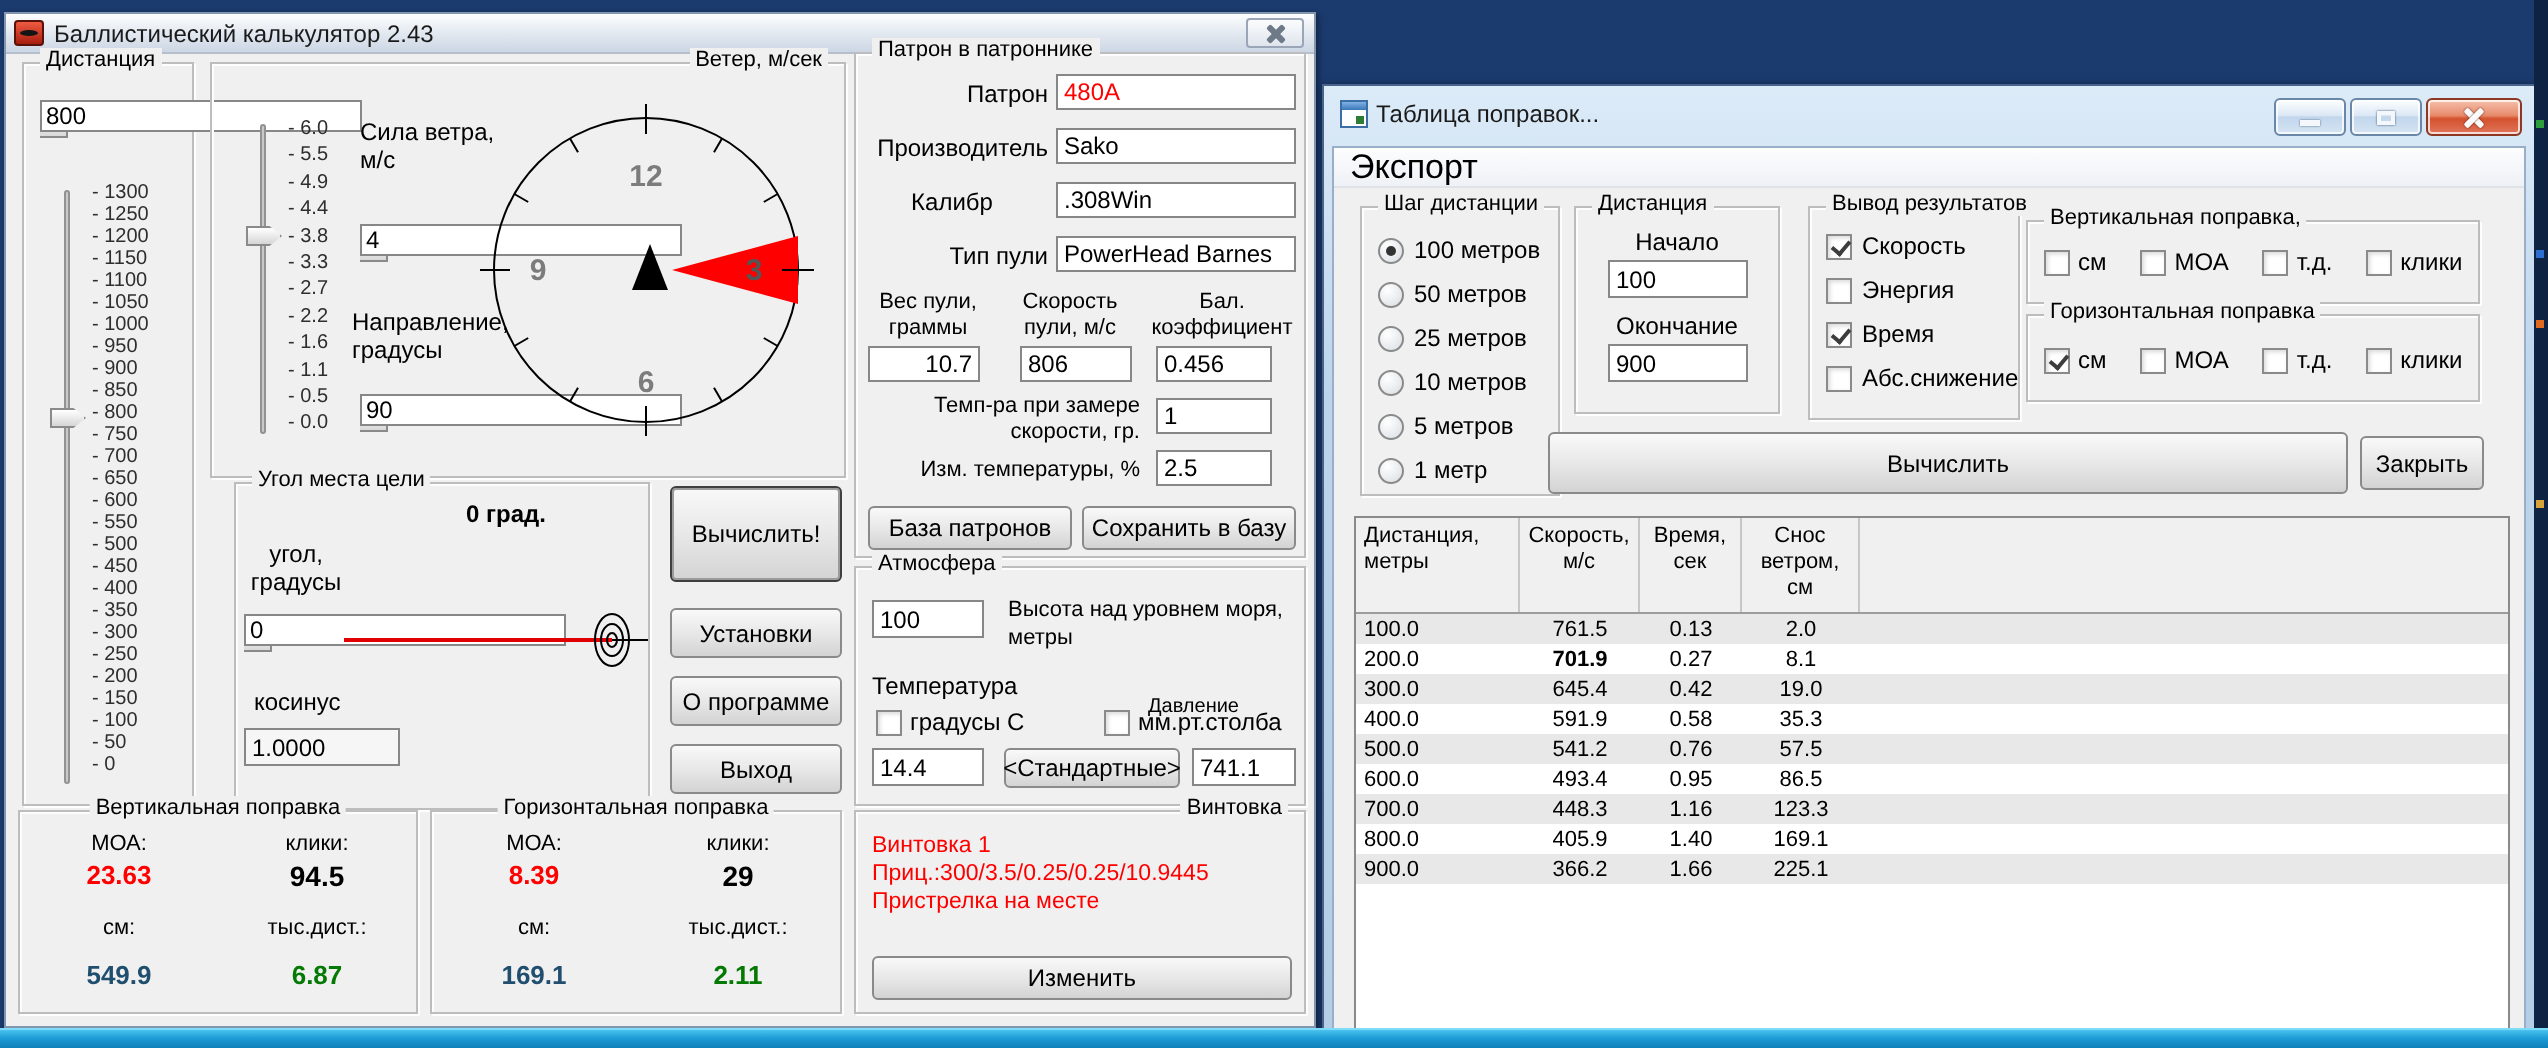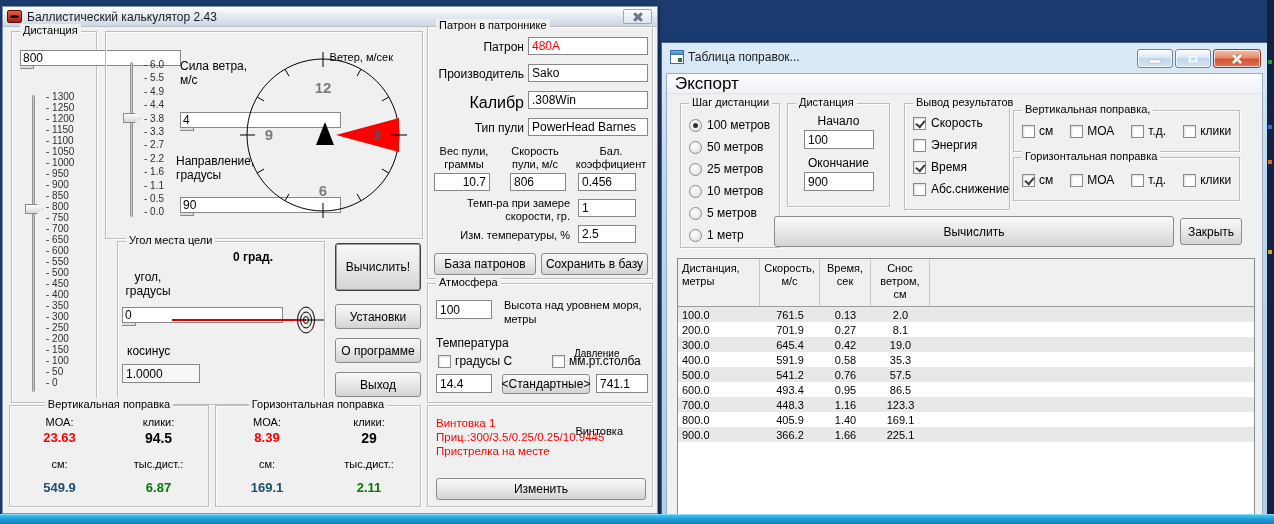--- a/index.html
+++ b/index.html
@@ -51,21 +51,21 @@
                background:#f0f0f0; border:1px solid #98aec9; }
   .menubar { position:absolute; left:0; right:0; top:0; height:20px;
              background:linear-gradient(#fdfdfe,#eef1f6); border-bottom:1px solid #dfe3e8;
              display:flex; align-items:center; }
   .menu-item { padding:0 8px; font-size:17px; }
 
   
   .group { position:absolute; border:1px solid #bdbdbd; box-shadow:inset 1px 1px 0 #fdfdfd, 1px 1px 0 #fdfdfd; }
   .gtitle { position:absolute; top:-8px; left:8px; background:#f0f0f0; padding:0 3px;
             font-size:11px; white-space:nowrap; }
-  .gtitle.right { left:auto; right:26px;margin-top:27px; }
+  .gtitle.right { left:auto; right:8px; }
   .gtitle.center { left:50%; transform:translateX(-50%); }
   .tb { position:absolute; background:#fff; border:1px solid #878787; font-size:12px;
         padding:0 3px; display:flex; align-items:center; overflow:hidden; white-space:nowrap; }
   input.tb { display:block; line-height:normal; font-family:inherit; }
   .btn { position:absolute; display:flex; align-items:center; justify-content:center;
          background:linear-gradient(#f9f9f9,#e6e6e6 55%,#d3d3d3); border:1px solid #8a8a8a;
          border-radius:3px; font-size:12px; }
   .btn.default { border-color:#3f3f3f; box-shadow:0 0 0 1px #9b9b9b inset; }
   .pre { white-space:pre-line; }
   .lbl { position:absolute; }
@@ -282,21 +282,21 @@
   <div class="btn" style="left:332px; top:331px; width:86px; height:25px;">О программе</div>
   <div class="btn" style="left:332px; top:365px; width:86px; height:25px;">Выход</div>
 
   <div class="group" style="left:424px; top:19px; width:226px; height:253px;">
     <span class="gtitle">Патрон в патроннике</span>
     <div id="cart-rows">
         <div class="lbl" style="left: 0px; top: 13px; width: 96px; text-align: right; font-size: 12px;">Патрон</div>
         <input class="tb" value="480A" style="left: 100px; top: 10px; width: 120px; height: 18px; color: rgb(255, 0, 0);">
         <div class="lbl" style="left: 0px; top: 40px; width: 96px; text-align: right; font-size: 12px;">Производитель</div>
         <input class="tb" value="Sako" style="left: 100px; top: 37px; width: 120px; height: 18px;">
-        <div class="lbl" style="left: 0px; top: 67px; width: 96px; text-align: right; font-size: 16px;">Калибр</div>
+        <div class="lbl" style="left: 0px; top: 67px; width: 96px; text-align: center; font-size: 12px;">Калибр</div>
         <input class="tb" value=".308Win" style="left: 100px; top: 64px; width: 120px; height: 18px;">
         <div class="lbl" style="left: 0px; top: 94px; width: 96px; text-align: right; font-size: 12px;">Тип пули</div>
         <input class="tb" value="PowerHead Barnes" style="left: 100px; top: 91px; width: 120px; height: 18px;">
       </div>
     <div class="lbl pre" style="left:4px; top:118px; width:64px; text-align:center; line-height:13px;">Вес пули,
 граммы</div>
     <div class="lbl pre" style="left:74px; top:118px; width:66px; text-align:center; line-height:13px;">Скорость
 пули, м/с</div>
     <div class="lbl pre" style="left:144px; top:118px; width:78px; text-align:center; line-height:13px;">Бал.
 коэффициент</div>
@@ -519,21 +519,21 @@
         </div>
       <div id="grid-body">
           <div class="gr alt">
             <div class="gc first" style="width: 82px;">100.0</div>
             <div class="gc" style="width: 60px;">761.5</div>
             <div class="gc" style="width: 51px;">0.13</div>
             <div class="gc" style="width: 59px;">2.0</div>
           </div>
           <div class="gr">
             <div class="gc first" style="width: 82px;">200.0</div>
-            <div class="gc" style="width: 60px;">701.9</div>
+            <div class="gc" style="width: 60px; font-weight: bold;">701.9</div>
             <div class="gc" style="width: 51px;">0.27</div>
             <div class="gc" style="width: 59px;">8.1</div>
           </div>
           <div class="gr alt">
             <div class="gc first" style="width: 82px;">300.0</div>
             <div class="gc" style="width: 60px;">645.4</div>
             <div class="gc" style="width: 51px;">0.42</div>
             <div class="gc" style="width: 59px;">19.0</div>
           </div>
           <div class="gr">

